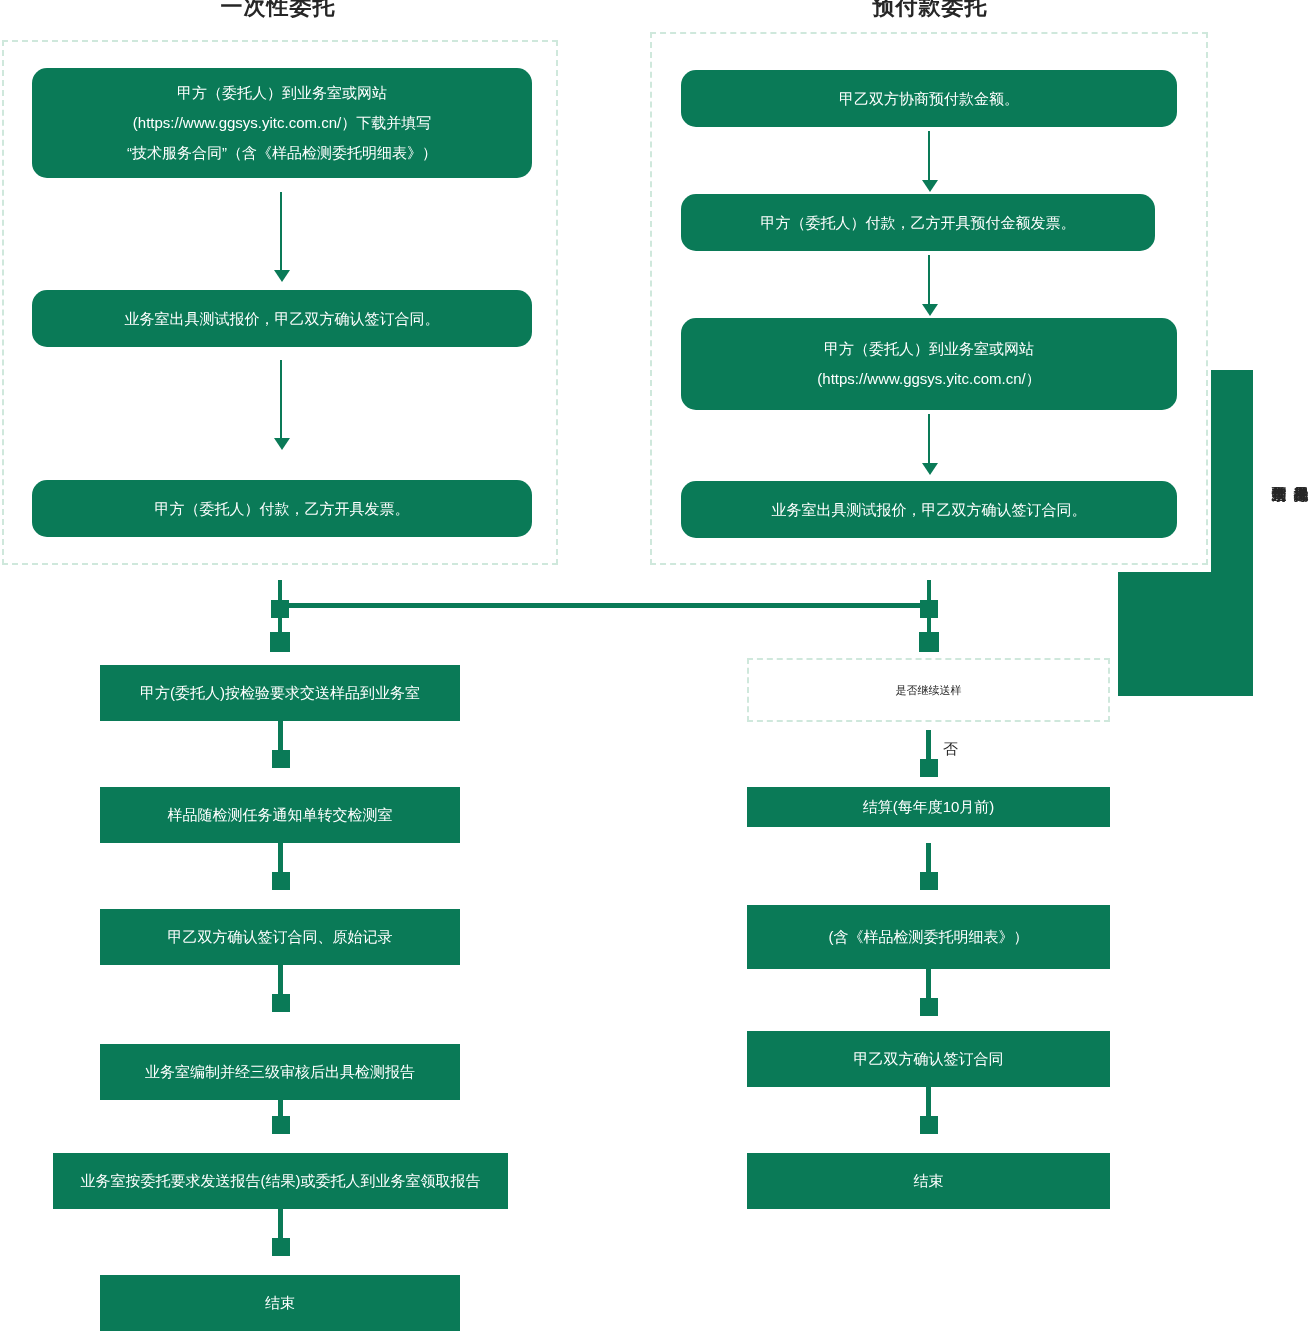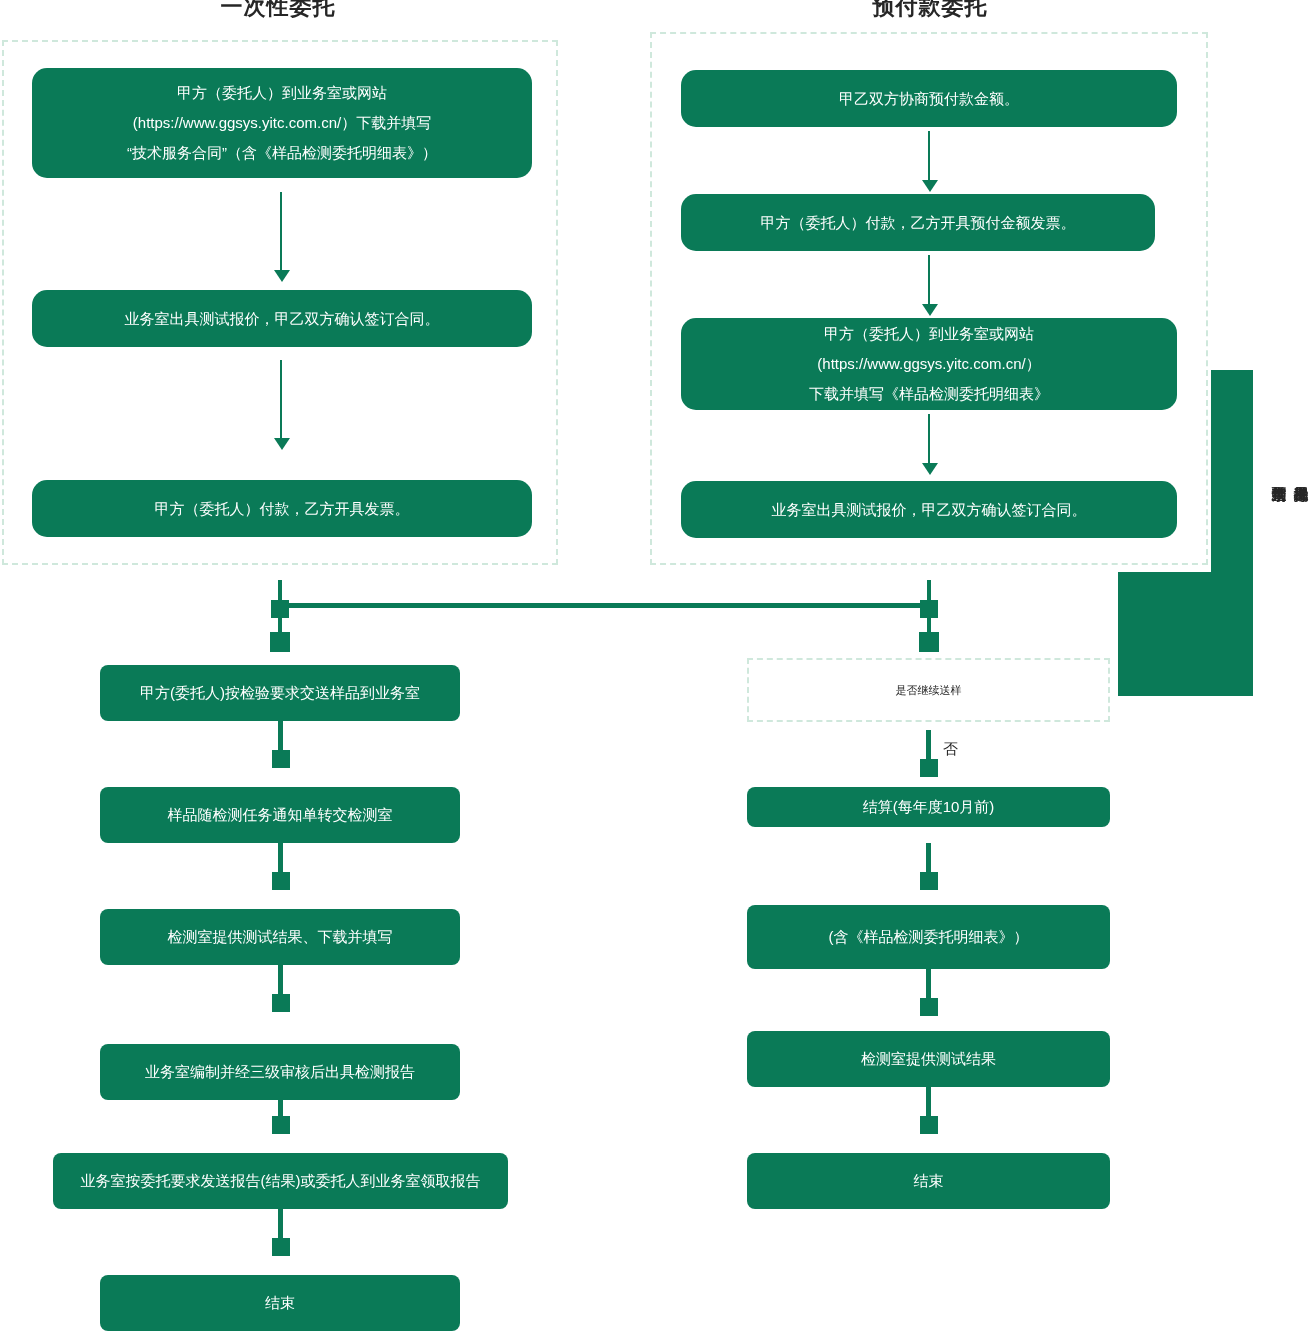--- a/index.html
+++ b/index.html
@@ -39,21 +39,21 @@
     display: flex;
     align-items: center;
     justify-content: center;
     text-align: center;
     box-sizing: border-box;
     font-size: 15px;
     line-height: 30px;
     padding: 4px 10px;
   }
   .node.rounded { border-radius: 15px; }
-  .node.sq { border-radius: 8px; }
+  .node.sq { border-radius: 0; }
   .node .lines { width: 100%; }
   .node .lines div { white-space: nowrap; }
 
   .decision {
     position: absolute;
     border: 2px dashed #cfe8dc;
     background: transparent;
     color: #262626;
     display: flex;
     align-items: center;
@@ -158,21 +158,20 @@
     </div>
   </div>
 
   <div class="vline" style="left:928px; top:255px; width:2px; height:52px;"></div>
   <div class="arrowhead-down" style="left:922px; top:304px;"></div>
 
   <div class="node rounded" style="left:681px; top:318px; width:496px; height:92px;">
     <div class="lines">
       <div>甲方（委托人）到业务室或网站</div>
       <div>(https://www.ggsys.yitc.com.cn/）</div>
-      <div>下载并填写《样品检测委托明细表》</div>
     </div>
   </div>
 
   <div class="vline" style="left:928px; top:414px; width:2px; height:52px;"></div>
   <div class="arrowhead-down" style="left:922px; top:463px;"></div>
 
   <div class="node rounded" style="left:681px; top:481px; width:496px; height:57px;">
     <div class="lines">
       <div>业务室出具测试报价，甲乙双方确认签订合同。</div>
     </div>
@@ -205,21 +204,21 @@
   <div class="node sq" style="left:100px; top:787px; width:360px; height:56px;">
     <div class="lines">
       <div>样品随检测任务通知单转交检测室</div>
     </div>
   </div>
   <div class="vline" style="left:278px; top:843px; width:5px; height:46px;"></div>
   <div class="sqhead" style="left:272px; top:872px; width:18px; height:18px;"></div>
 
   <div class="node sq" style="left:100px; top:909px; width:360px; height:56px;">
     <div class="lines">
-      <div>检测室提供测试结果、下载并填写</div>
+      <div>甲乙双方确认签订合同、原始记录</div>
     </div>
   </div>
   <div class="vline" style="left:278px; top:965px; width:5px; height:46px;"></div>
   <div class="sqhead" style="left:272px; top:994px; width:18px; height:18px;"></div>
 
   <div class="node sq" style="left:100px; top:1031px; width:360px; height:56px;margin-top:13px;">
     <div class="lines">
       <div>业务室编制并经三级审核后出具检测报告</div>
     </div>
   </div>
@@ -259,21 +258,21 @@
   <div class="node sq" style="left:747px; top:905px; width:363px; height:64px;">
     <div class="lines">
       <div>(含《样品检测委托明细表》）</div>
     </div>
   </div>
   <div class="vline" style="left:926px; top:969px; width:5px; height:46px;"></div>
   <div class="sqhead" style="left:920px; top:998px; width:18px; height:18px;"></div>
 
   <div class="node sq" style="left:747px; top:1031px; width:363px; height:56px;">
     <div class="lines">
-      <div>检测室提供测试结果</div>
+      <div>甲乙双方确认签订合同</div>
     </div>
   </div>
   <div class="vline" style="left:926px; top:1087px; width:5px; height:46px;"></div>
   <div class="sqhead" style="left:920px; top:1116px; width:18px; height:18px;"></div>
 
   <div class="node sq" style="left:747px; top:1153px; width:363px; height:56px;">
     <div class="lines">
       <div>结束</div>
     </div>
   </div>

